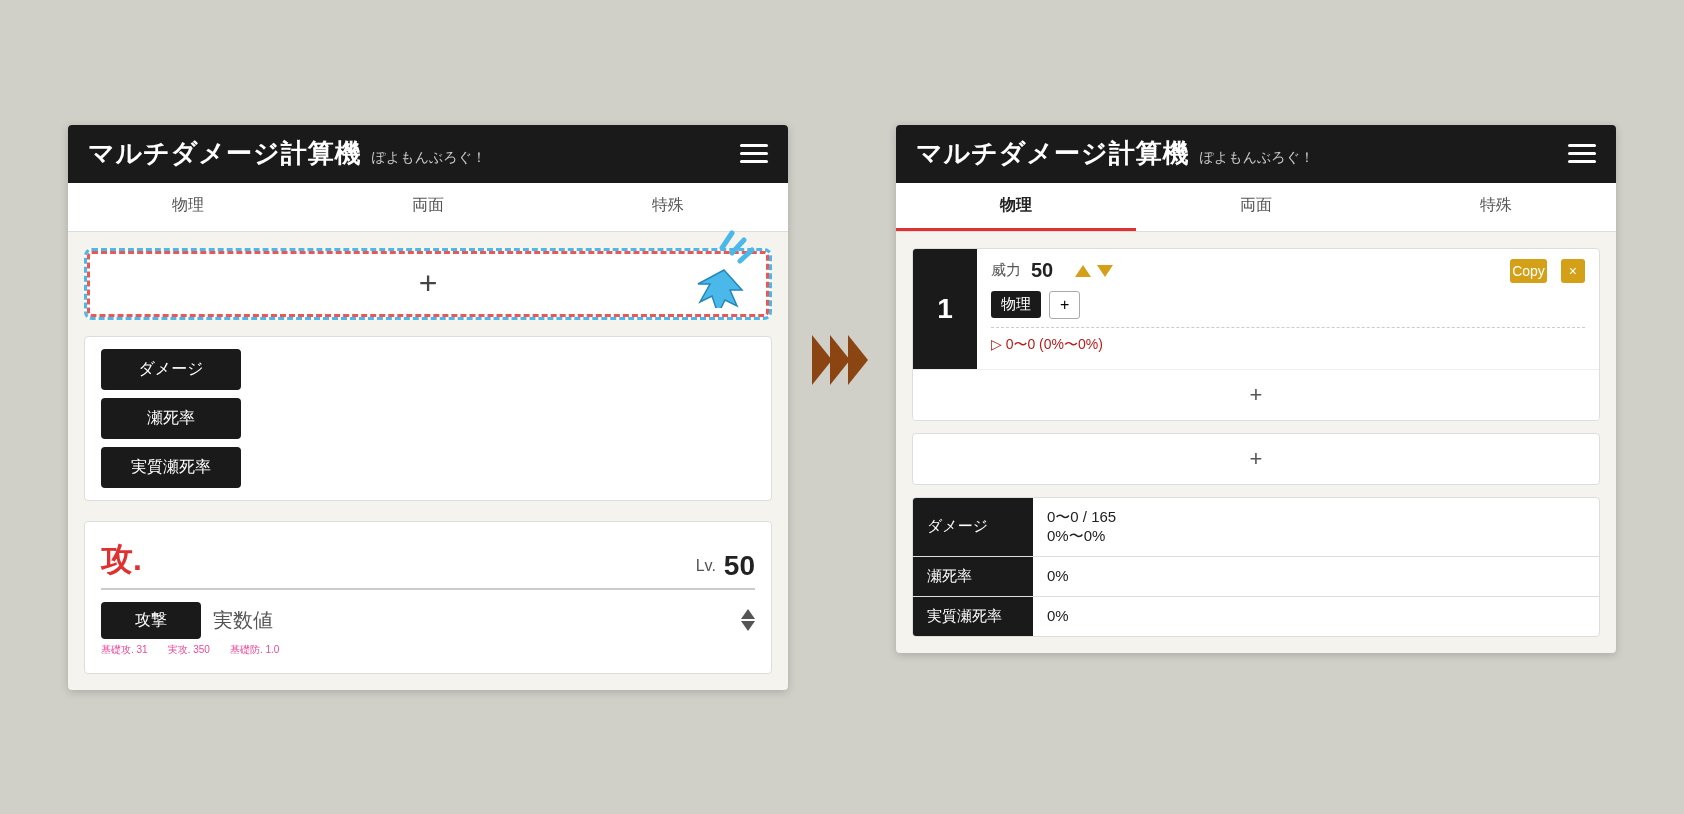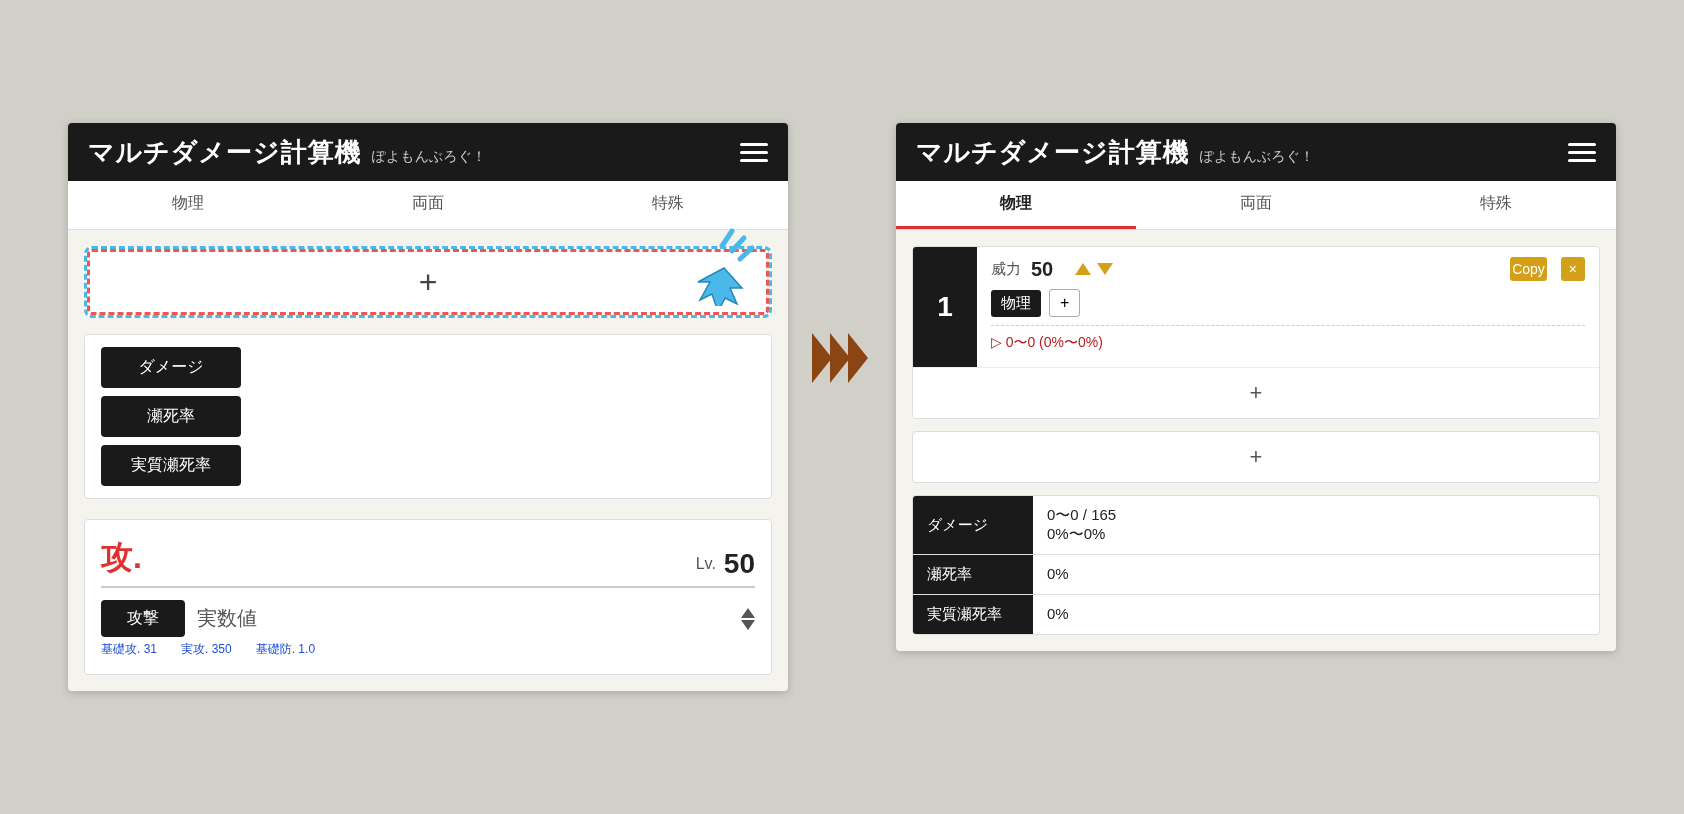--- a/index.html
+++ b/index.html
@@ -188,22 +188,22 @@
     .tri-down {
       border-left: 7px solid transparent;
       border-right: 7px solid transparent;
       border-top: 10px solid #555;
     }
     .value-text {
       font-size: 20px;
       color: #555;
     }
     .bottom-row-text {
-      color: #1d4ed8;
-      font-size: 12px;
+      color: #ec4899;
+      font-size: 10px;
       margin-top: 4px;
     }
 
     
     .arrow-between {
       display: flex;
       align-items: center;
       justify-content: center;
       padding: 0 4px;
       margin-top: 200px;
@@ -424,21 +424,21 @@
 
       <div class="attacker-section">
         <div class="attacker-header">
           <span class="atk-label">攻.</span>
           <div class="lv-row">
             <span>Lv.</span>
             <span class="lv-value">50</span>
           </div>
         </div>
         <div class="attack-row">
-          <button class="dark-btn" style="width:84px;padding:8px 0;">攻撃</button>
+          <button class="dark-btn" style="width:100px;padding:8px 0;">攻撃</button>
           <span class="value-text">実数値</span>
           <div class="arrow-up-down" style="margin-left:auto;">
             <div class="tri-up"></div>
             <div class="tri-down"></div>
           </div>
         </div>
         <div class="bottom-row-text">基礎攻. 31　　実攻. 350　　基礎防. 1.0</div>
       </div>
     </div>
   </div>

